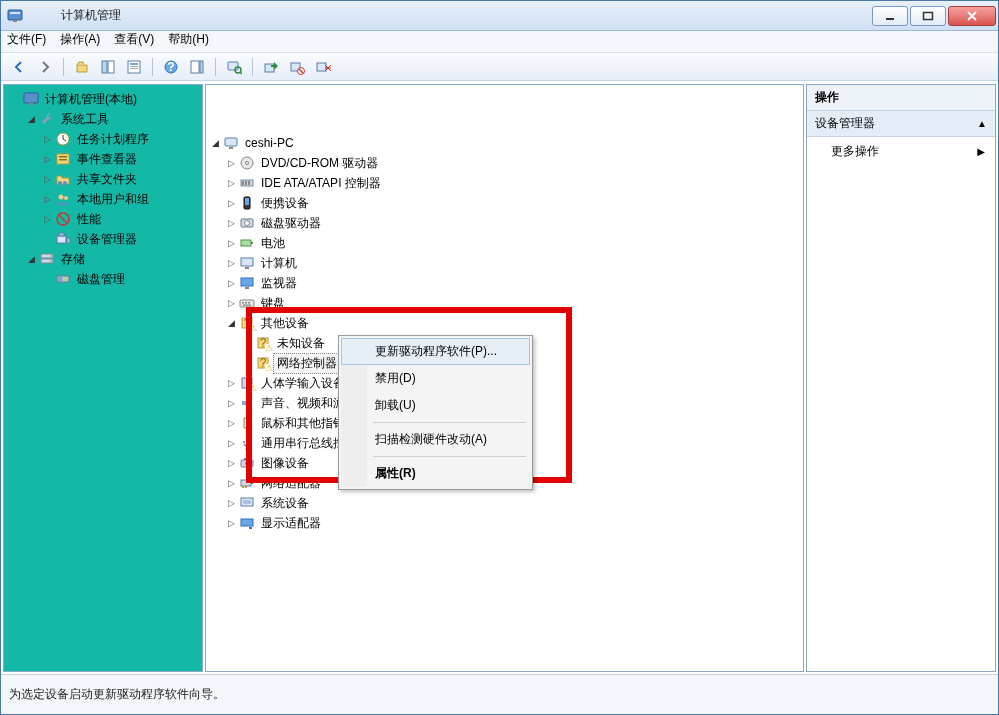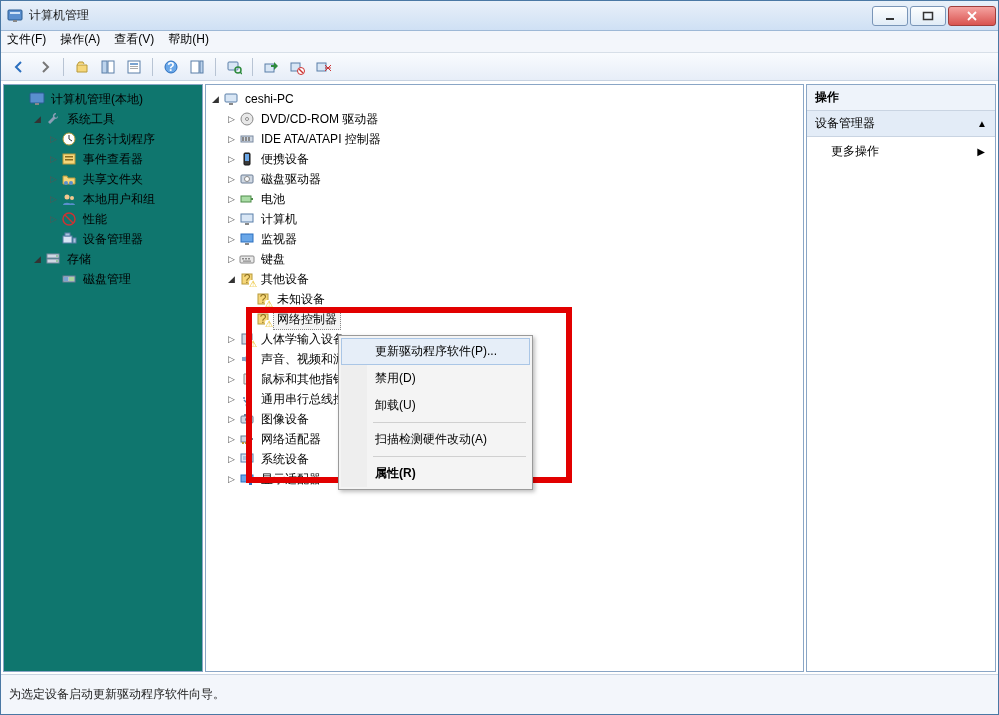--- a/index.html
+++ b/index.html
@@ -2,57 +2,57 @@
 <html><head>
 <meta charset="utf-8">
 <style>
   * { box-sizing: border-box; font-family: "Microsoft YaHei", "Segoe UI", Tahoma, sans-serif; font-size: 12px; }
   html, body { margin: 0; padding: 0; width: 999px; height: 715px; overflow: hidden; background: #fff; }
   .window { width: 999px; height: 715px; display: flex; flex-direction: column; border: 1px solid #4a78a4; background: #fff; }
 
   
   .titlebar { height: 30px; background: linear-gradient(#e8f0f9,#cfe0f4); display: flex; align-items: center; padding: 0 2px 0 6px; border-bottom: 1px solid #9db8d6; }
   .titlebar .title-icon { width: 16px; height: 16px; margin-right: 6px; display: inline-block; }
-  .titlebar .title-text { color: #1a1a1a; }
+  .titlebar .title-text { color: #1a1a1a; margin-left: 32px; }
   .win-buttons { margin-left: auto; display: flex; gap: 0; }
   .win-btn { width: 36px; height: 20px; margin-left: 2px; border: 1px solid #7a96b8; border-radius: 3px; background: linear-gradient(#fdfefe,#e1ecf7); display: flex; align-items: center; justify-content: center; }
   .win-btn.close { width: 48px; background: linear-gradient(#f5a3a0,#d9534f); border-color: #a03e3b; color: #fff; }
   .win-btn svg { width: 12px; height: 10px; display: block; }
 
   
   .menubar { height: 22px; display: flex; align-items: flex-start; padding: 0 6px; gap: 14px; background: #f3f6fb; border-bottom: 1px solid #d7dfe8; }
   .menubar span { color: #000; cursor: default; }
 
   
   .toolbar { height: 28px; background: linear-gradient(#f9fbfe,#e7eef8); border-bottom: 1px solid #c9d4e2; display: flex; align-items: center; padding: 0 6px; gap: 2px; }
   .toolbar .tb-btn { width: 24px; height: 22px; display: flex; align-items: center; justify-content: center; border: 1px solid transparent; border-radius: 2px; }
   .toolbar .tb-sep { width: 1px; height: 18px; background: #b8c4d4; margin: 0 4px; }
 
   
   .body-split { flex: 1; display: flex; min-height: 0; border-top: 1px solid #fff; background: #fff; }
-  .left-pane { width: 200px; border: 1px solid #8aa6c6; margin: 2px 0 2px 2px; background: #0f766e; overflow: auto; padding: 4px 10px; }
+  .left-pane { width: 200px; border: 1px solid #8aa6c6; margin: 2px 0 2px 2px; background: #14b8a6; overflow: auto; padding: 4px 4px; }
   .center-pane { flex: 1; border: 1px solid #8aa6c6; margin: 2px; background: #fff; position: relative; overflow: hidden; }
   .right-pane { width: 190px; border: 1px solid #8aa6c6; margin: 2px 2px 2px 0; background: #fff; display: flex; flex-direction: column; }
 
   
   .tree ul { list-style: none; margin: 0; padding-left: 16px; }
   .tree > ul { padding-left: 2px; }
   .tree li { white-space: nowrap; }
   .tree .row { display: flex; align-items: center; height: 20px; gap: 2px; }
   .expander { width: 11px; height: 11px; display: inline-flex; align-items: center; justify-content: center; font-size: 9px; color: #555; }
   .expander.collapsed::before { content: "▷"; }
   .expander.expanded::before { content: "◢"; color: #333; }
   .expander.none { visibility: hidden; }
   .node-icon { width: 16px; height: 16px; display: inline-block; }
   .node-icon.warn { position: relative; }
   .node-icon.warn::after { content: "⚠"; position: absolute; right: -2px; bottom: -2px; font-size: 9px; color: #e6b400; background: #fff; border-radius: 2px; line-height: 9px; }
   .node-label { padding: 1px 3px; border: 1px solid transparent; }
   .node-label.selected { border: 1px dotted #888; background: #f4f4f4; }
 
-  .center-tree { padding: 4px 2px; }
+  .center-tree { padding: 4px 2px; margin-top: 44px; }
 
   
   .highlight-box { position: absolute; border: 6px solid #e20000; pointer-events: none; }
 
   
   .context-menu { position: absolute; background: #f4f4f4; border: 1px solid #9a9a9a; box-shadow: 2px 2px 4px rgba(0,0,0,0.25); width: 195px; padding: 2px; }
   .context-menu .icon-col { position: absolute; left: 2px; top: 2px; bottom: 2px; width: 26px; background: #eeeeee; }
   .cm-item { position: relative; padding: 5px 10px 5px 34px; color: #000; cursor: default; }
   .cm-item.highlight { background: #e6eef8; border: 1px solid #aac6e6; padding: 4px 9px 4px 33px; }
   .cm-item.bold { font-weight: bold; }

